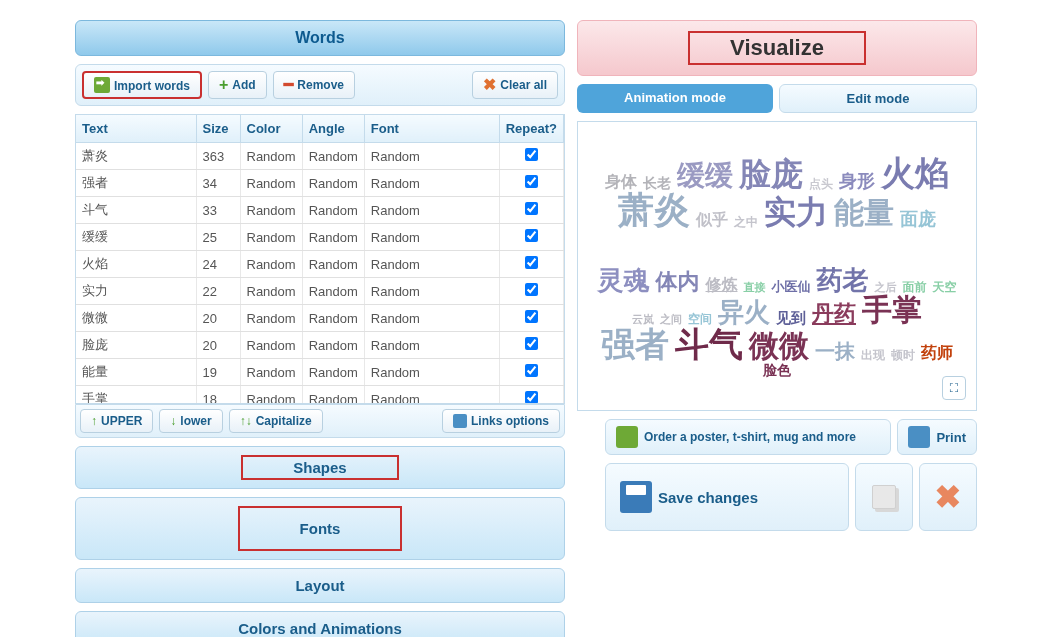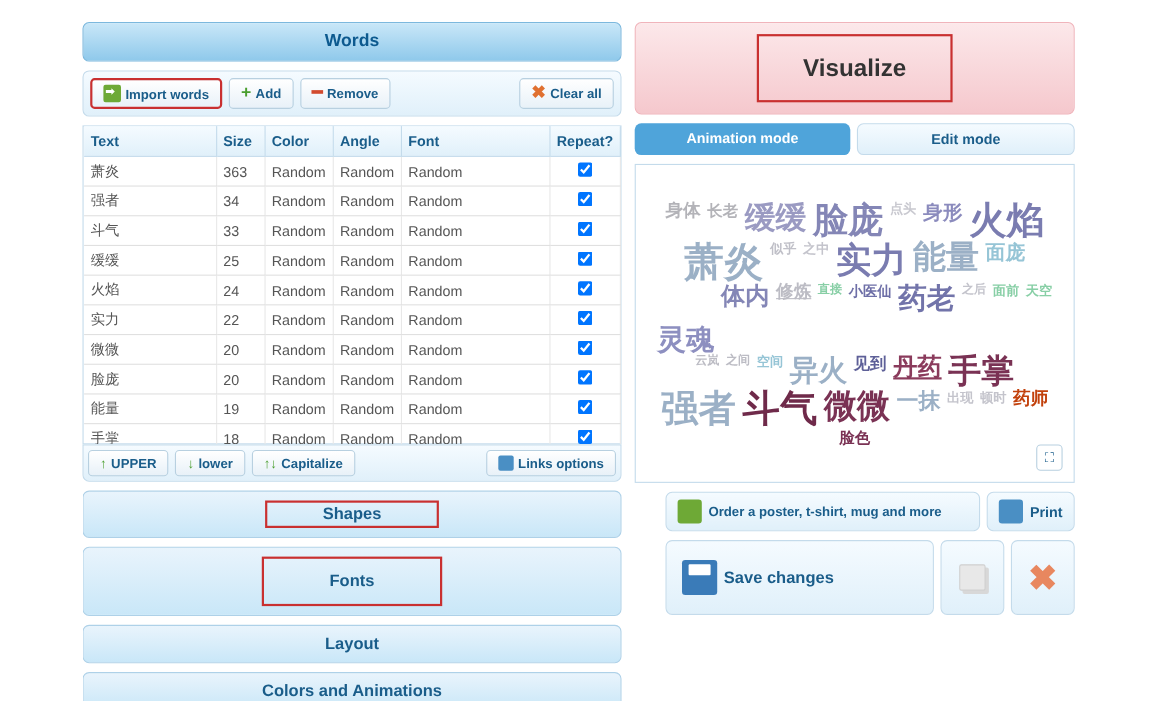--- a/index.html
+++ b/index.html
@@ -22,21 +22,21 @@
 .visualize-header {
   background: linear-gradient(to bottom, #fce8ea, #f5c8cd);
   border: 1px solid #f0b4bb;
   border-radius: 6px;
   text-align: center;
   padding: 10px;
   color: #333;
   font-size: 22px;
   font-weight: bold;
 }
-.red-box { border: 2px solid #c93030; display: inline-block; padding: 16px 40px; }
+.red-box { border: 2px solid #c93030; display: inline-block; padding: 2px 40px; }
 
 .section-header {
   background: linear-gradient(to bottom, #e9f4fc, #c9e7f8);
   border: 1px solid #aed1e8;
   border-radius: 6px;
   text-align: center;
   padding: 8px;
   font-weight: bold;
   color: #1a5d8a;
   font-size: 15px;
@@ -125,21 +125,21 @@
 
 .canvas {
   border: 1px solid #c4dbeb;
   height: 290px;
   background: #fff;
   position: relative;
   overflow: hidden;
 }
 .word-cloud {
   position: absolute; inset: 18px;
-  display: flex; flex-wrap: wrap; align-items: flex-start; justify-content: center;
+  display: flex; flex-wrap: wrap; align-items: flex-end; justify-content: center;
   align-content: center; gap: 2px 6px;
 }
 .wc-word { font-weight: bold; white-space: nowrap; line-height: 1; }
 
 .fullscreen-btn {
   position: absolute; bottom: 10px; right: 10px;
   width: 24px; height: 24px;
   background: #fff; border: 1px solid #b8d0e0; border-radius: 4px;
   color: #1a5d8a; font-size: 12px; text-align: center; line-height: 22px;
   cursor: pointer;
@@ -337,21 +337,21 @@
     <div class="canvas">
       <div class="word-cloud" id="word-cloud">
           <span class="wc-word" style="font-size: 16px; color: rgb(179, 179, 184);">身体</span>
           <span class="wc-word" style="font-size: 14px; color: rgb(179, 179, 184);">长老</span>
           <span class="wc-word" style="font-size: 28px; color: rgb(154, 154, 194);">缓缓</span>
           <span class="wc-word" style="font-size: 32px; color: rgb(132, 134, 182);">脸庞</span>
           <span class="wc-word" style="font-size: 12px; color: rgb(201, 201, 208);">点头</span>
           <span class="wc-word" style="font-size: 18px; color: rgb(139, 139, 189);">身形</span>
           <span class="wc-word" style="font-size: 34px; color: rgb(122, 124, 176);">火焰</span>
           <span class="wc-word" style="font-size: 36px; color: rgb(155, 176, 198);">萧炎</span>
-          <span class="wc-word" style="font-size: 12px; color: rgb(192, 192, 200);">似乎</span>
+          <span class="wc-word" style="font-size: 16px; color: rgb(192, 192, 200);">似乎</span>
           <span class="wc-word" style="font-size: 12px; color: rgb(196, 196, 204);">之中</span>
           <span class="wc-word" style="font-size: 32px; color: rgb(122, 124, 176);">实力</span>
           <span class="wc-word" style="font-size: 30px; color: rgb(155, 176, 198);">能量</span>
           <span class="wc-word" style="font-size: 18px; color: rgb(150, 197, 214);">面庞</span>
           <span class="wc-word" style="font-size: 26px; color: rgb(141, 143, 192); margin-top: 37px;">灵魂</span>
           <span class="wc-word" style="font-size: 22px; color: rgb(132, 134, 182);">体内</span>
           <span class="wc-word" style="font-size: 16px; color: rgb(188, 188, 196); text-decoration: underline;">修炼</span>
           <span class="wc-word" style="font-size: 11px; color: rgb(136, 207, 166);">直接</span>
           <span class="wc-word" style="font-size: 13px; color: rgb(110, 111, 167);">小医仙</span>
           <span class="wc-word" style="font-size: 26px; color: rgb(114, 116, 170);">药老</span>

